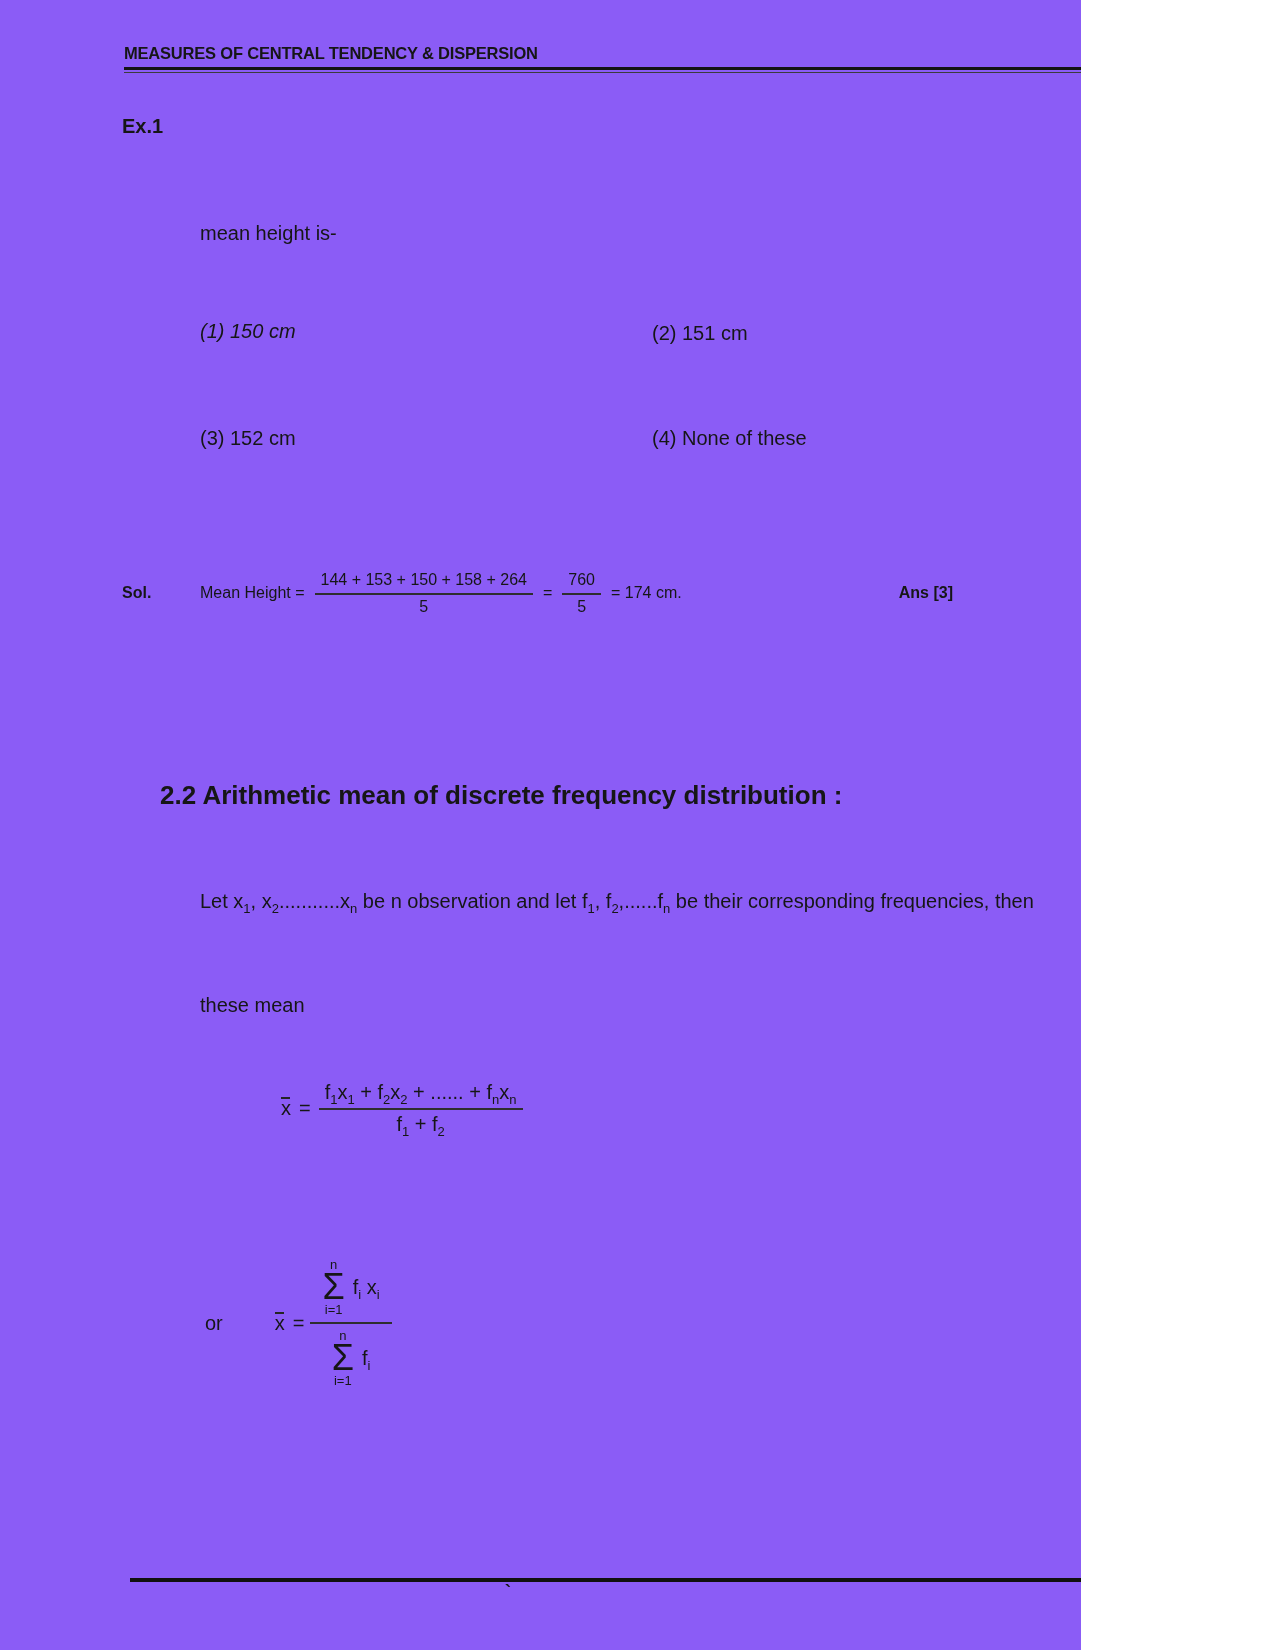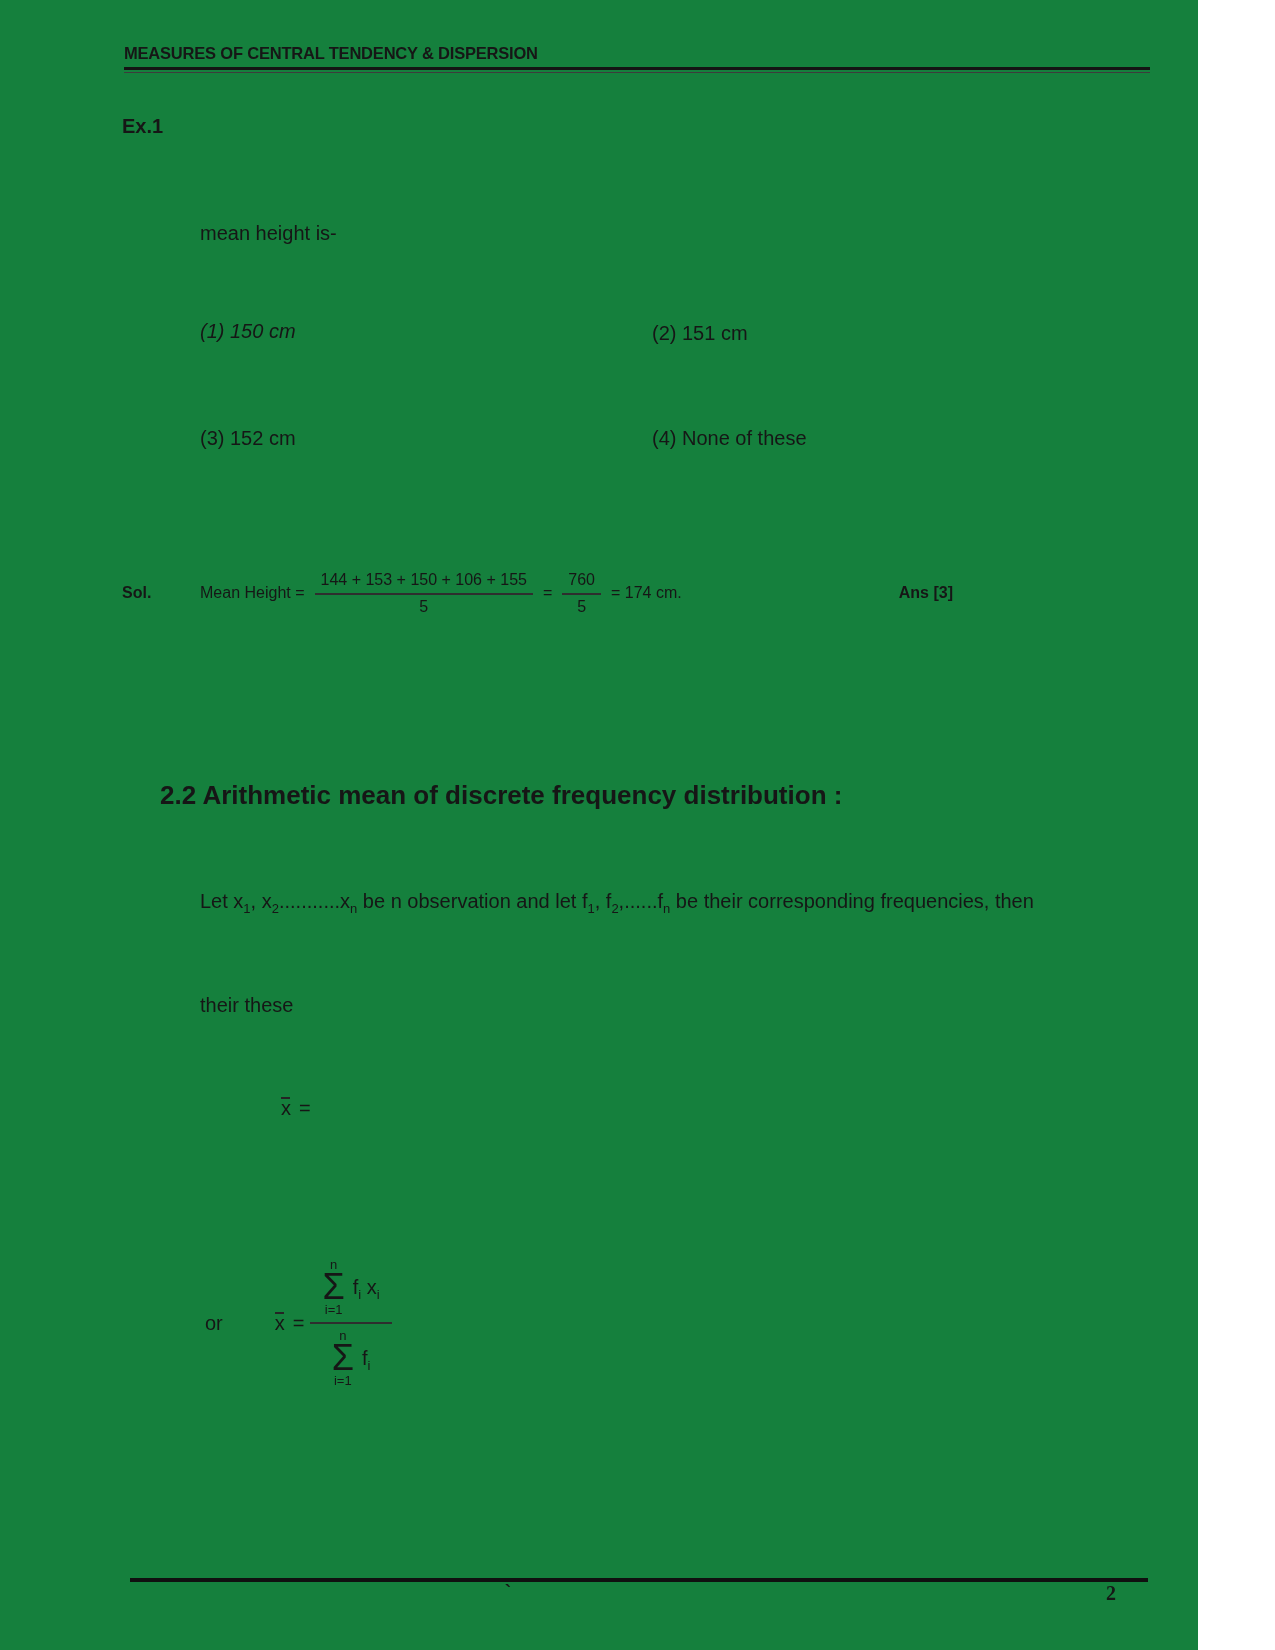--- a/index.html
+++ b/index.html
@@ -3,21 +3,21 @@
 <meta charset="utf-8">
 <style>
   html,body{margin:0;padding:0;}
   body{
     width:1275px;height:1650px;
     background:#ffffff;
     font-family:"Liberation Sans","DejaVu Sans",sans-serif;
     color:#161616;
     -webkit-font-smoothing:antialiased;
   }
-  .page{position:relative;width:1198px;height:1650px;overflow:hidden;background:#15803d;}
+  .page{position:relative;width:1081px;height:1650px;overflow:hidden;background:#8b5cf6;}
   .abs{position:absolute;}
   .body-text{font-size:20px;line-height:1.2;}
 
   
   .hdr-title{left:124px;top:44px;font-size:16.5px;font-weight:bold;letter-spacing:-0.2px;}
   .hdr-rule{left:124px;top:67px;width:1026px;height:2px;border-top:3px solid #141414;border-bottom:1px solid #3c3c3c;}
 
   
   .ex-label{left:122px;top:114px;font-weight:bold;}
   .ex-line1{left:200px;top:114px;width:920px;}
@@ -82,39 +82,43 @@
 
   <div class="abs opt-1 body-text">(1) 150 cm</div>
   <div class="abs opt-2 body-text">(2) 151 cm</div>
   <div class="abs opt-3 body-text">(3) 152 cm</div>
   <div class="abs opt-4 body-text">(4) None of these</div>
 
   <div class="abs sol-row">
     <span class="sol-label">Sol.</span>
     <span>Mean Height =</span>
     <span class="frac">
-      <span class="num">144 + 153 + 150 + 106 + 155</span>
+      <span class="num">144 + 153 + 150 + 158 + 264</span>
       <span class="den">5</span>
     </span>
     <span>=</span>
     <span class="frac">
       <span class="num">760</span>
       <span class="den">5</span>
     </span>
     <span>= 174 cm.</span>
     <span class="ans-label">Ans [3]</span>
   </div>
 
   <div class="abs sec-heading">2.2 Arithmetic mean of discrete frequency distribution :</div>
   <div class="abs sec-para1 body-text">Let x<sub>1</sub>, x<sub>2</sub>...........x<sub>n</sub> be n observation and let f<sub>1</sub>, f<sub>2</sub>,......f<sub>n</sub> be their corresponding frequencies, then</div>
-  <div class="abs sec-para2 body-text">their these</div>
+  <div class="abs sec-para2 body-text">these mean</div>
 
   <div class="abs mean-row">
     <span class="xbar">x</span>
     <span>=</span>
+    <span class="frac">
+      <span class="num">f<sub>1</sub>x<sub>1</sub> + f<sub>2</sub>x<sub>2</sub> + ...... + f<sub>n</sub>x<sub>n</sub></span>
+      <span class="den">f<sub>1</sub> + f<sub>2</sub></span>
+    </span>
   </div>
 
   <div class="abs sum-row">
     <span class="or-label">or</span>
     <span class="sum-lhs">
       <span class="xbar">x</span>
       <span>=</span>
     </span>
     <span class="sumfrac">
       <span class="num srow">

